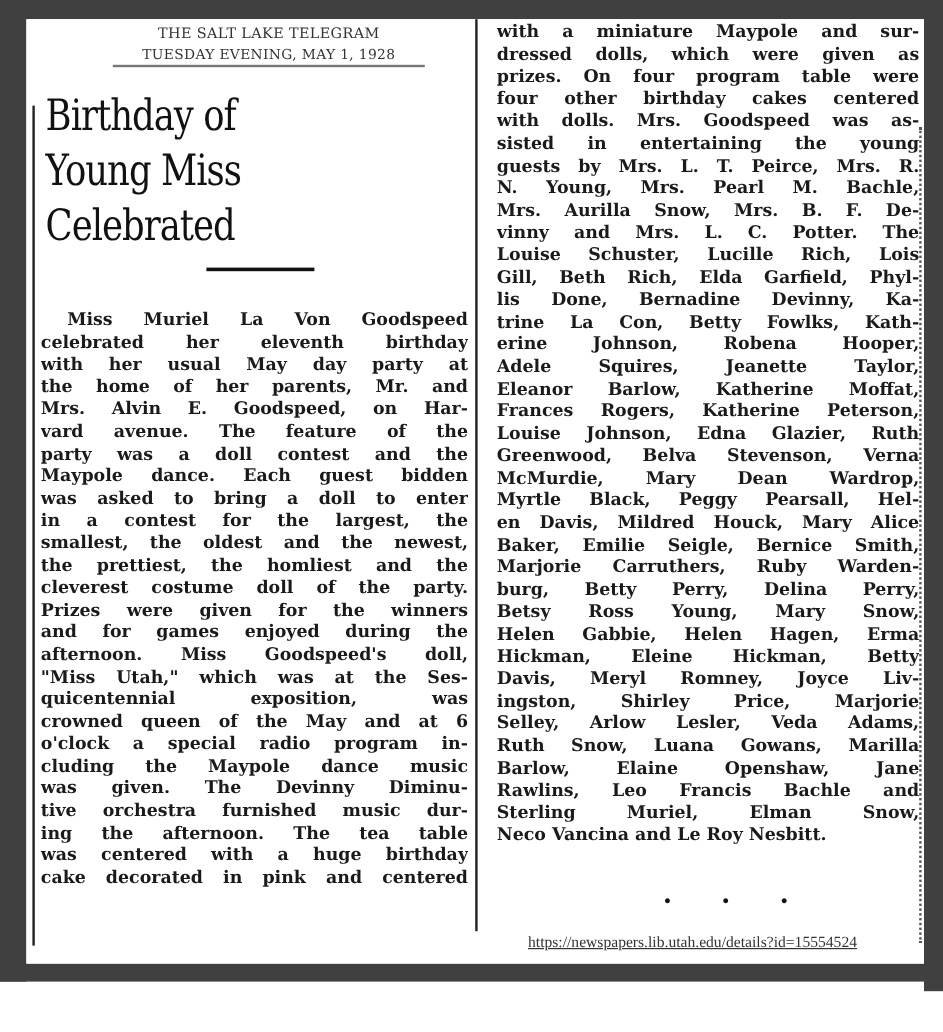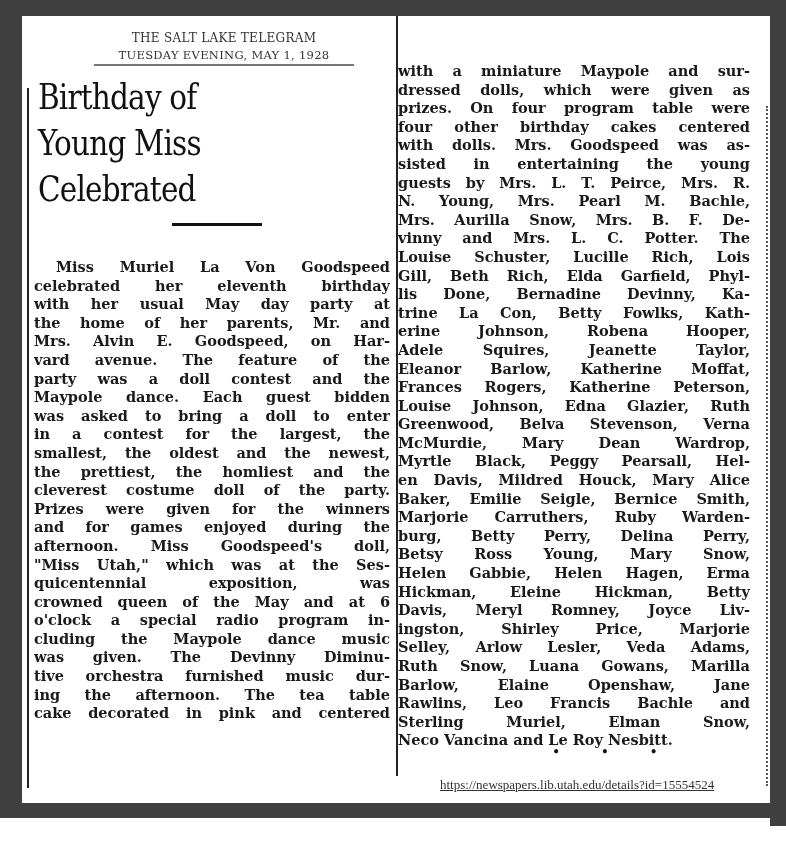--- a/index.html
+++ b/index.html
@@ -6,39 +6,39 @@
   body {
     width: 786px; height: 860px; background: #ffffff; position: relative; overflow: hidden;
     font-family: "DejaVu Serif", serif;
   }
   .frame-top { position: absolute; left: 0; top: 0; width: 786px; height: 16px; background: #404040; }
   .frame-left { position: absolute; left: 0; top: 0; width: 22px; height: 818px; background: #404040; }
   .frame-right { position: absolute; left: 770px; top: 0; width: 16px; height: 826px; background: #404040; }
   .frame-bottom { position: absolute; left: 0; top: 803px; width: 786px; height: 15px; background: #404040; }
   .page { position: absolute; left: 22px; top: 16px; width: 748px; height: 787px; background: #ffffff; }
 
-  .masthead { position: absolute; left: 72px; top: 4px; width: 260px; text-align: center; color: #333; margin-top: 10px; }
+  .masthead { position: absolute; left: 72px; top: 4px; width: 260px; text-align: center; color: #333; }
   .masthead .paper { font-family: "DejaVu Serif", serif; font-size: 12px; letter-spacing: 0.3px; line-height: 17px; }
   .masthead .date { font-family: "DejaVu Serif", serif; font-size: 11.5px; letter-spacing: 0.3px; line-height: 16px;
     border-bottom: 2px solid #777; padding-bottom: 1px; }
 
   .col-left-rule { position: absolute; left: 5px; top: 72px; width: 2px; height: 700px; background: #222; }
   .col-divider { position: absolute; left: 374px; top: 0; width: 2px; height: 760px; background: #222; }
   .col-right-edge { position: absolute; left: 744px; top: 90px; width: 2px; height: 680px; border-left: 2px dotted #555; }
 
   .headline { position: absolute; left: 16px; top: 58px; width: 250px; font-family: "DejaVu Serif", serif;
     font-size: 36px; line-height: 46px; color: #111; letter-spacing: -1px; transform: scaleX(0.82); transform-origin: left top; }
   .headline-rule { position: absolute; left: 150px; top: 207px; width: 90px; height: 3px; background: #111; }
 
   .col { position: absolute; font-family: "DejaVu Serif", serif; font-size: 14.5px; line-height: 18.6px; color: #1a1a1a;
     font-weight: bold; text-align: justify; }
   .col .line { display: block; white-space: nowrap; text-align-last: justify; text-align: justify; overflow: hidden; }
   .col-left { left: 12px; top: 230px; width: 356px; margin-top: 12px; }
   .col-left .line:first-child { padding-left: 22px; }
-  .col-right { left: 376px; top: 2px; width: 352px; margin-top: 44px; }
+  .col-right { left: 392px; top: 2px; width: 352px; }
   .col .line.last { text-align-last: left; }
 
   .dingbats { position: absolute; left: 530px; top: 728px; font-size: 14px; letter-spacing: 18px; color: #111; }
   .source-link { position: absolute; left: 418px; top: 761px; font-family: Liberation Serif, serif; font-size: 13px;
     color: #333; text-decoration: underline; }
 </style>
 </head>
 <body>
 
 <div class="frame-top"></div>
@@ -81,20 +81,21 @@
     <span class="line">and for games enjoyed during the</span>
     <span class="line">afternoon. Miss Goodspeed's doll,</span>
     <span class="line">"Miss Utah," which was at the Ses-</span>
     <span class="line">quicentennial exposition, was</span>
     <span class="line">crowned queen of the May and at 6</span>
     <span class="line">o'clock a special radio program in-</span>
     <span class="line">cluding the Maypole dance music</span>
     <span class="line">was given. The Devinny Diminu-</span>
     <span class="line">tive orchestra furnished music dur-</span>
     <span class="line">ing the afternoon. The tea table</span>
+    <span class="line">was centered with a huge birthday</span>
     <span class="line">cake decorated in pink and centered</span>
   </div>
 
   <div class="col col-right">
     <span class="line">with a miniature Maypole and sur-</span>
     <span class="line">dressed dolls, which were given as</span>
     <span class="line">prizes. On four program table were</span>
     <span class="line">four other birthday cakes centered</span>
     <span class="line">with dolls. Mrs. Goodspeed was as-</span>
     <span class="line">sisted in entertaining the young</span>

